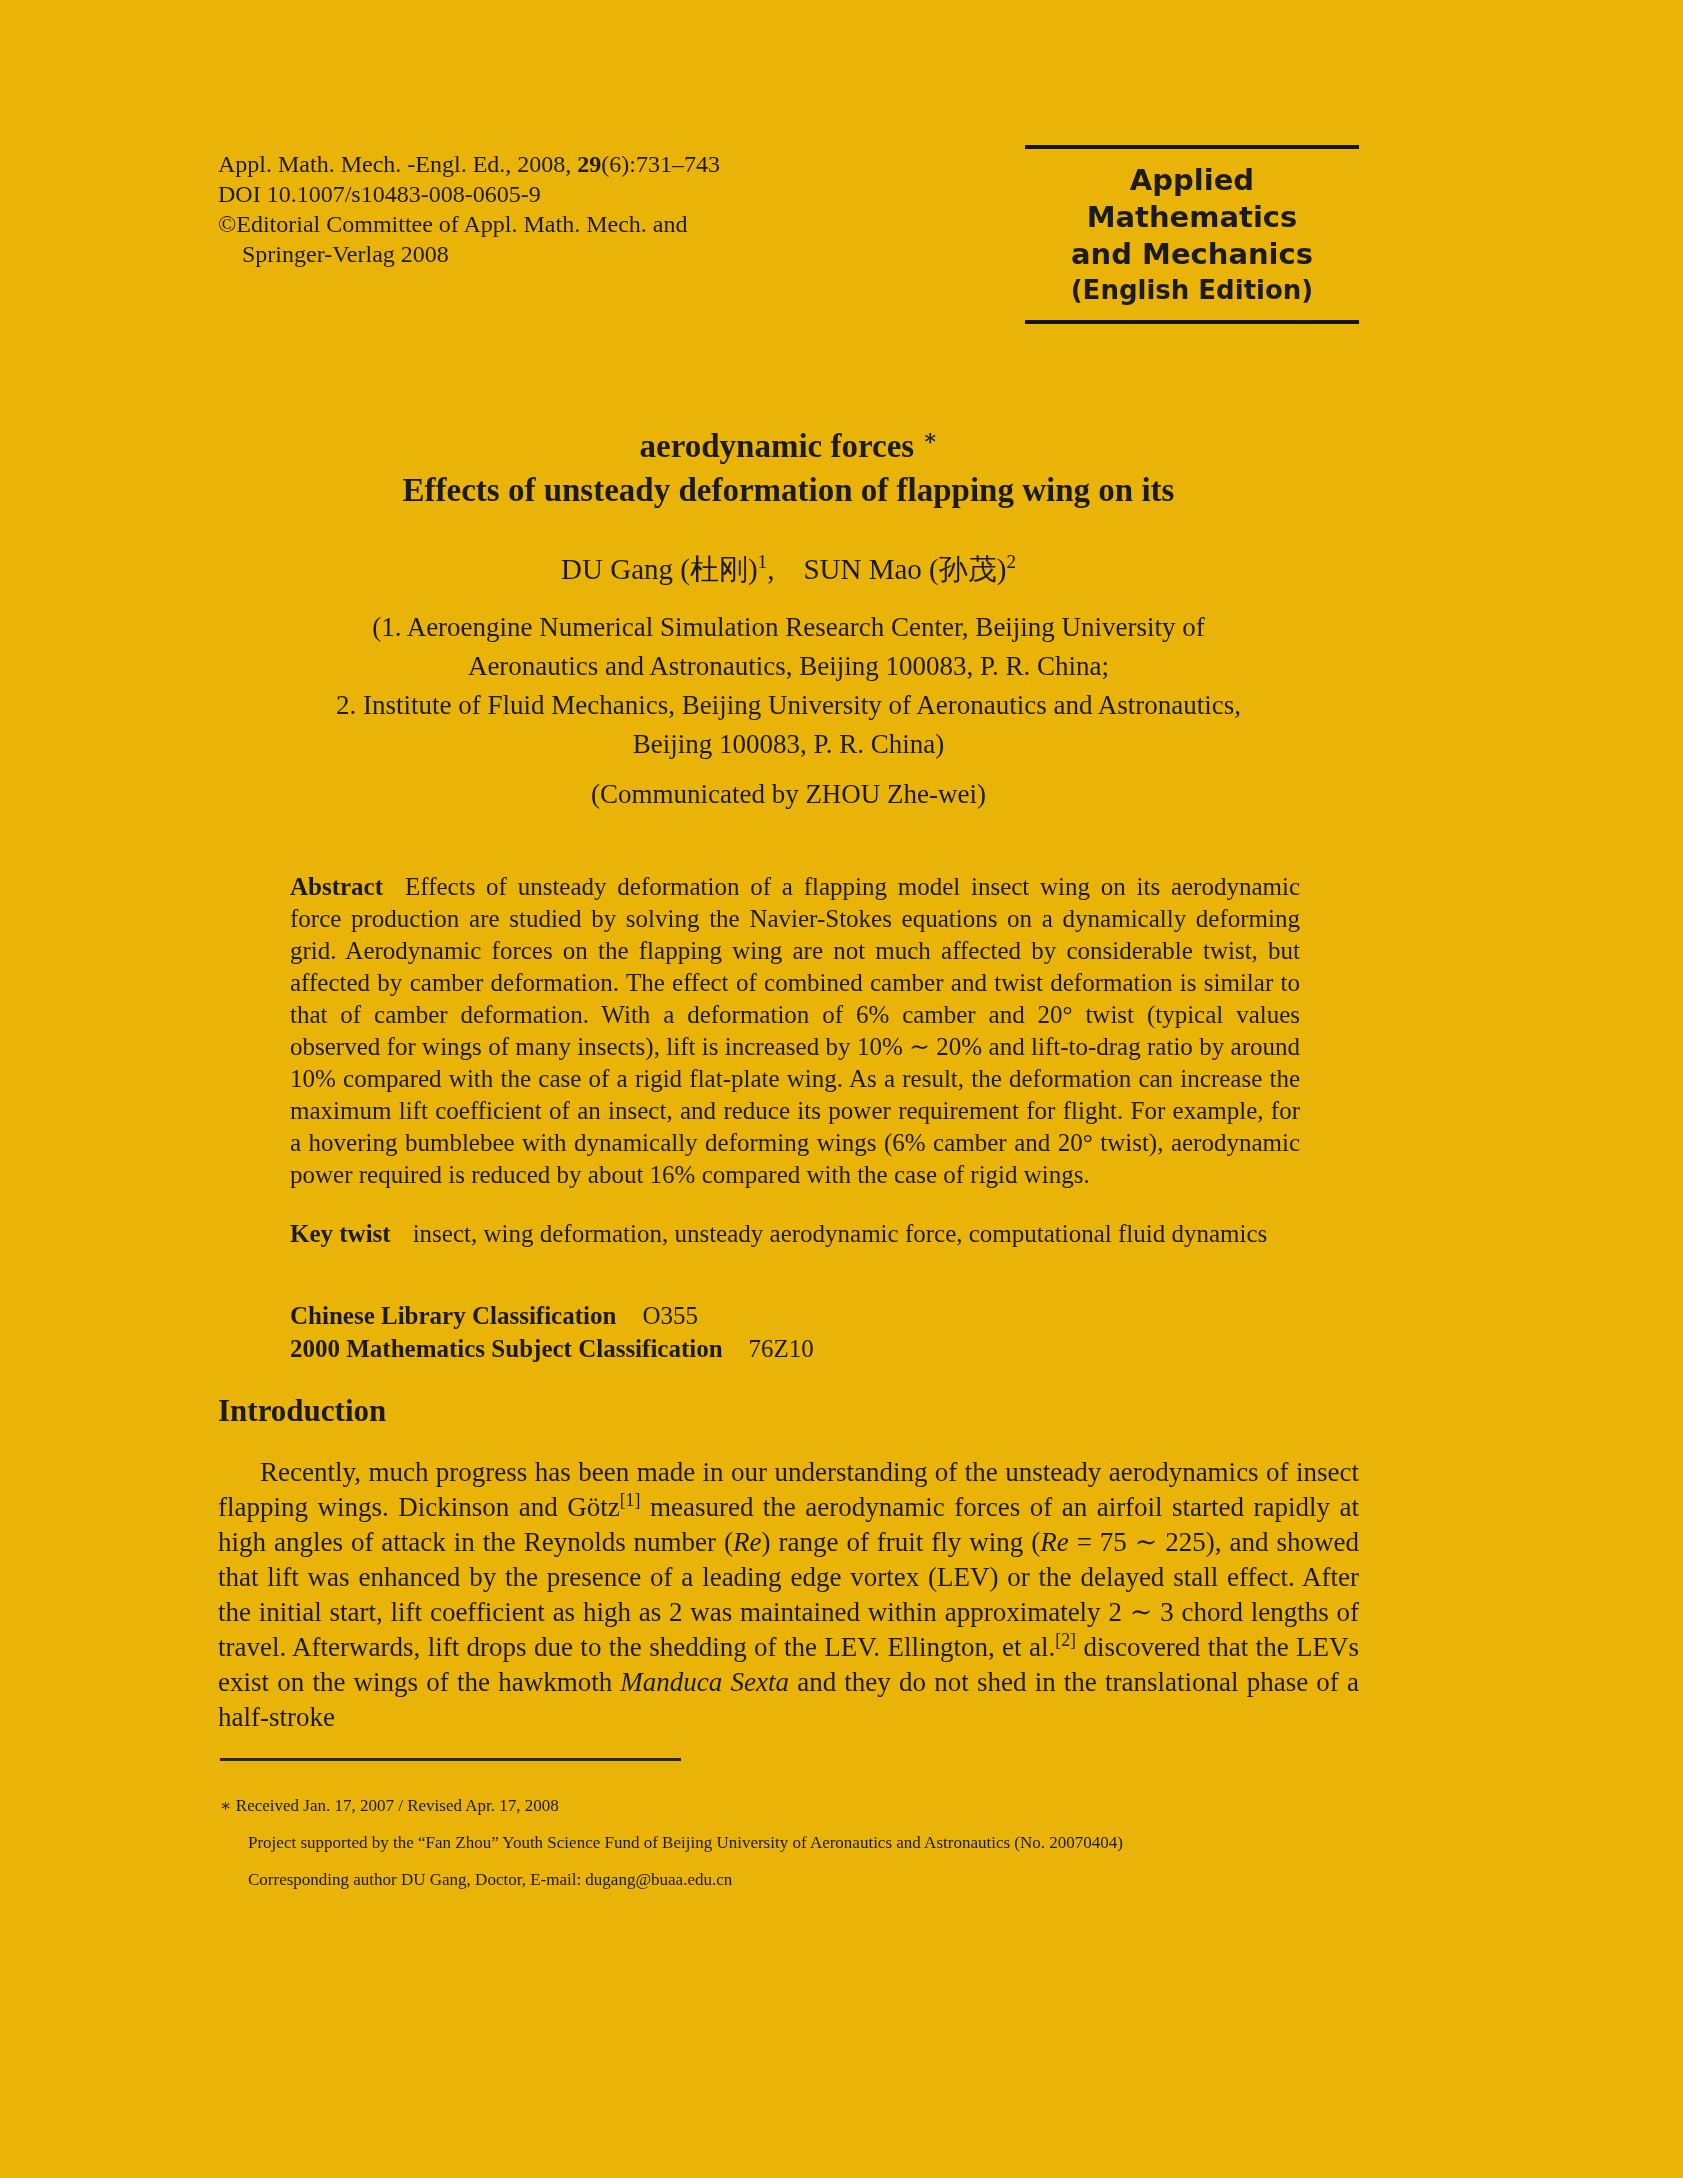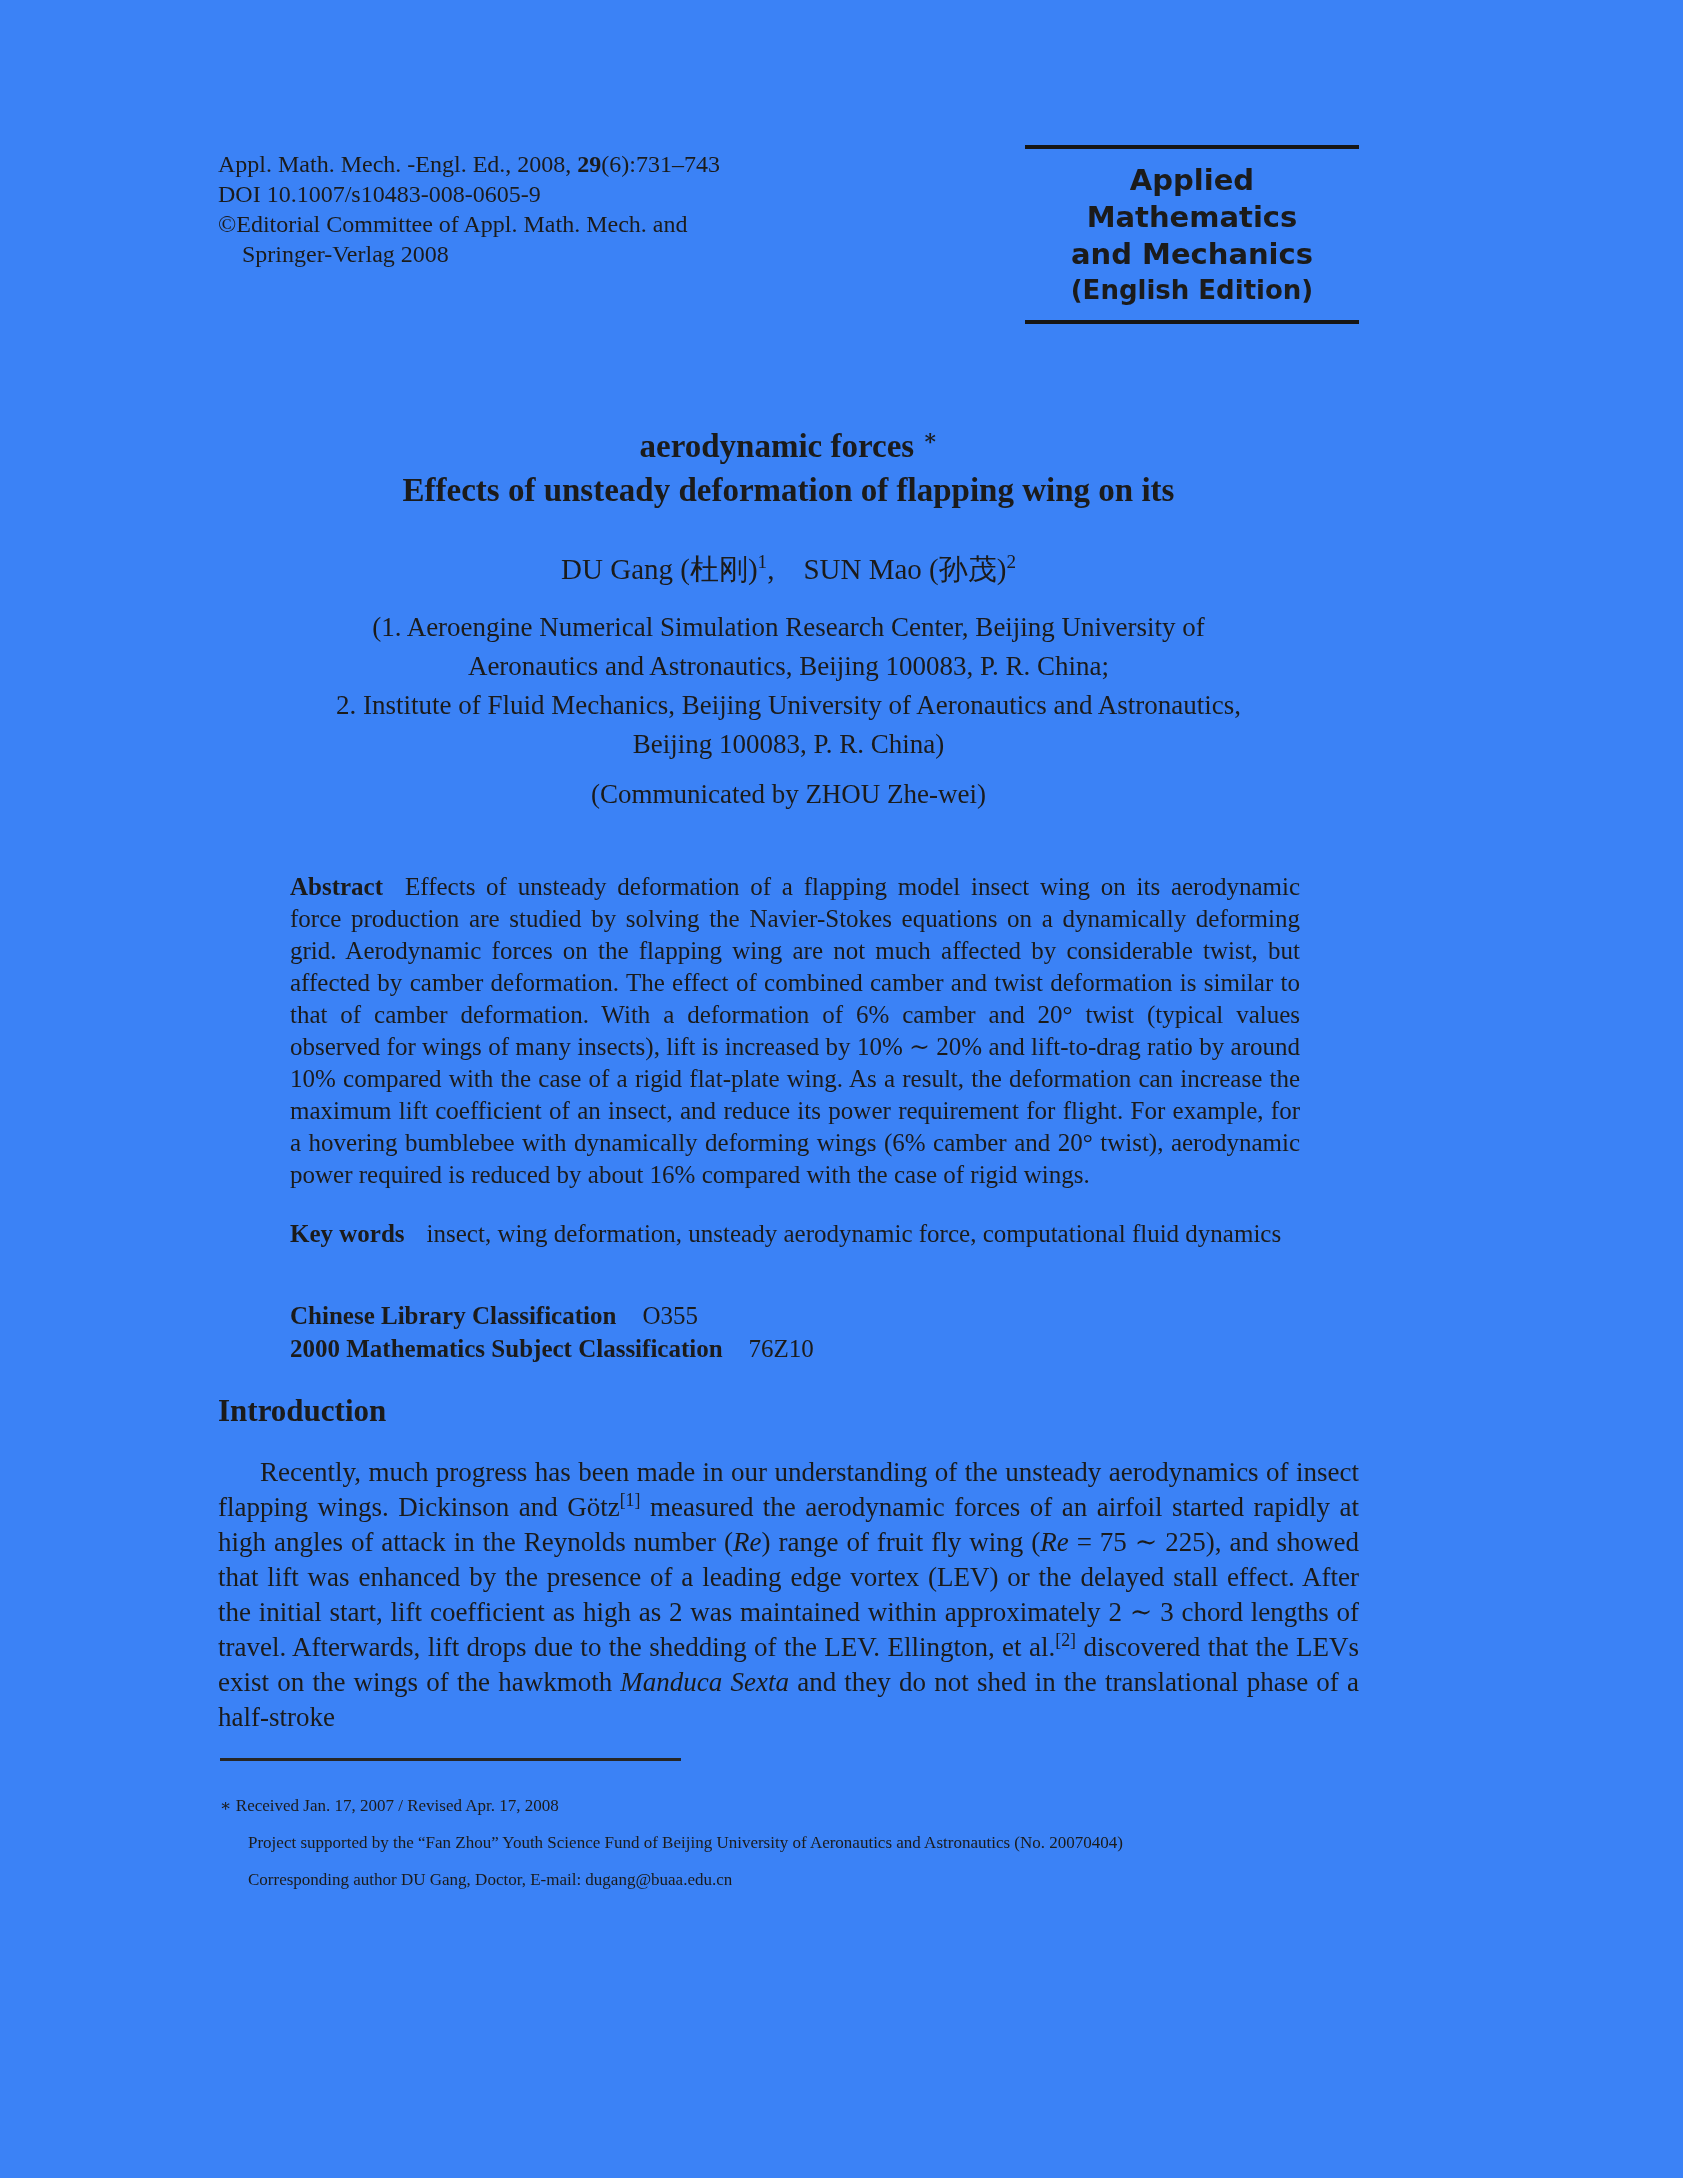--- a/index.html
+++ b/index.html
@@ -11,21 +11,21 @@
     width: 1683px;
     height: 2178px;
     overflow: hidden;
     font-family: "Liberation Serif", "DejaVu Serif", serif;
     color: #1b1b1b;
   }
   .page {
     position: relative;
     width: 1683px;
     height: 2178px;
-    background: #3b82f6;
+    background: #eab308;
     text-decoration: underline;
   }
 
   
   .header-left {
     position: absolute;
     left: 218px;
     top: 149px;
     width: 733px;
     font-size: 24px;
@@ -203,21 +203,21 @@
     <div>Beijing 100083, P. R. China)</div>
   </div>
 
   <div class="communicated">(Communicated by ZHOU Zhe-wei)</div>
 
   <div class="abstract">
     <span class="label-bold label-gap">Abstract</span><span>Effects of unsteady deformation of a flapping model insect wing on its aerodynamic force production are studied by solving the Navier-Stokes equations on a dynamically deforming grid. Aerodynamic forces on the flapping wing are not much affected by considerable twist, but affected by camber deformation. The effect of combined camber and twist deformation is similar to that of camber deformation. With a deformation of 6% camber and 20° twist (typical values observed for wings of many insects), lift is increased by 10% ∼ 20% and lift-to-drag ratio by around 10% compared with the case of a rigid flat-plate wing. As a result, the deformation can increase the maximum lift coefficient of an insect, and reduce its power requirement for flight. For example, for a hovering bumblebee with dynamically deforming wings (6% camber and 20° twist), aerodynamic power required is reduced by about 16% compared with the case of rigid wings.</span>
   </div>
 
   <div class="keywords">
-    <span class="label-bold label-gap">Key words</span><span>insect, wing deformation, unsteady aerodynamic force, computational fluid dynamics</span>
+    <span class="label-bold label-gap">Key twist</span><span>insect, wing deformation, unsteady aerodynamic force, computational fluid dynamics</span>
   </div>
 
   <div class="classifications">
     <div>
       <span class="label-bold">Chinese Library Classification</span><span class="cls-val">O355</span>
     </div>
     <div>
       <span class="label-bold">2000 Mathematics Subject Classification</span><span class="cls-val">76Z10</span>
     </div>
   </div>

